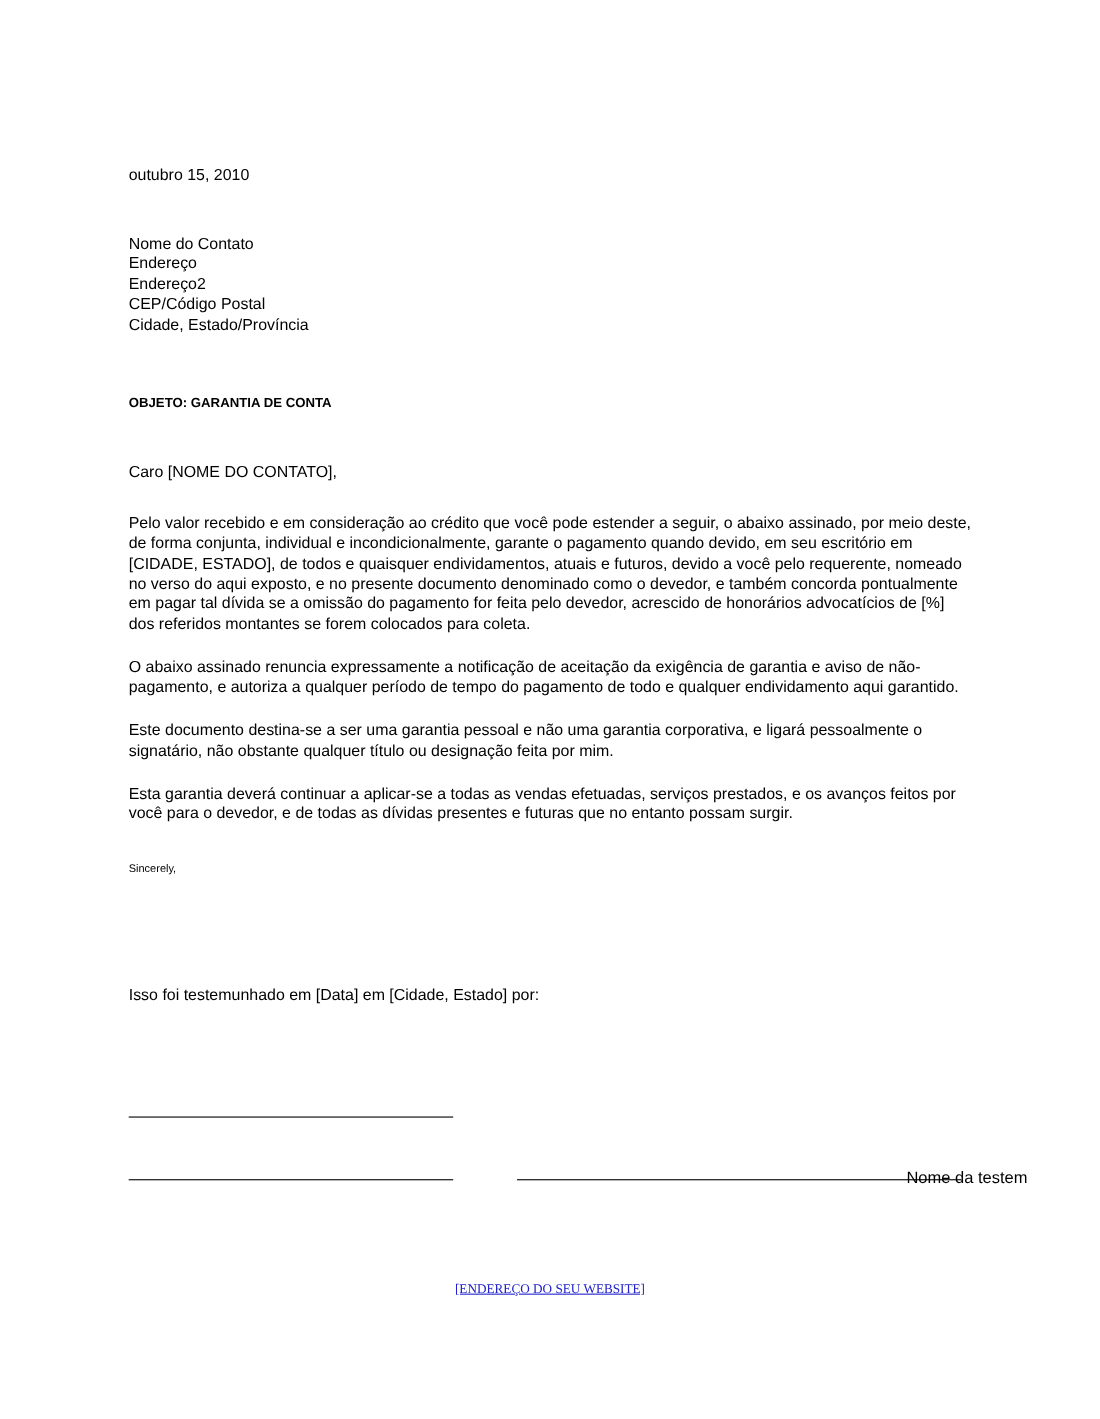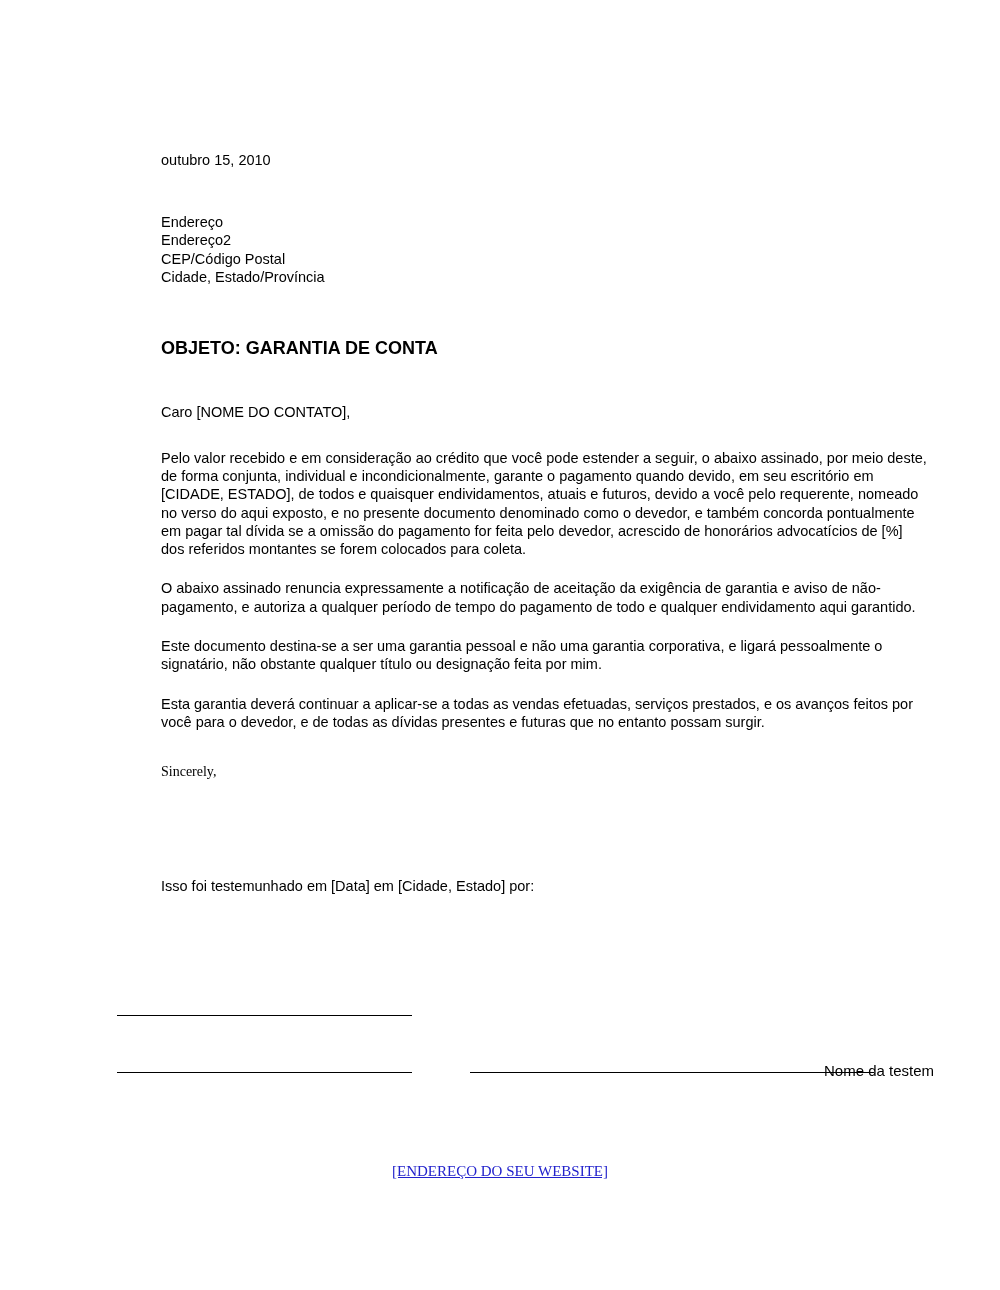--- a/index.html
+++ b/index.html
@@ -22,39 +22,38 @@
     inset: 0;
     background: #ffffff;
   }
 
   
   .letter {
     position: absolute;
     left: 117px;
     top: 151px;
     width: 768px;
-    margin-left: 44px;
   }
 
   .date-line {
     font-size: 14.5px;
     line-height: 18px;
     margin: 0 0 44px 0;
     white-space: pre;
   }
 
   .address-block {
     font-size: 14.5px;
     line-height: 18.4px;
     margin: 0 0 52px 0;
   }
   .address-block div { white-space: pre; }
 
   .subject {
-    font-size: 18px;
+    font-size: 12px;
     line-height: 18px;
     font-weight: bold;
     margin: 0 0 46px 0;
     white-space: pre;
   }
 
   .salutation {
     font-size: 14.5px;
     line-height: 18px;
     margin: 0 0 28px 0;
@@ -62,25 +61,24 @@
   }
 
   .para {
     font-size: 14.5px;
     line-height: 18.3px;
     margin: 0 0 21px 0;
     text-align: left;
   }
 
   .closing {
-    font-size: 14px;
+    font-size: 10px;
     line-height: 18px;
     margin: 32px 0 0 0;
     white-space: pre;
-    font-family: Liberation Serif, serif;
   }
 
   .witness-intro {
     font-size: 14.5px;
     line-height: 18px;
     margin: 96px 0 0 0;
     white-space: pre;
   }
 
   
@@ -117,38 +115,39 @@
     white-space: pre;
   }
   .footer-address,
   .footer-phone {
     font-size: 13.5px;
     line-height: 16.5px;
     white-space: pre;
   }
   .footer-website {
     font-family: "Liberation Serif", serif;
-    font-size: 15px;
+    font-size: 12px;
     line-height: 17px;
     color: #2222cc;
     text-decoration: underline;
     white-space: pre;
     cursor: pointer;
   }
 </style>
 </head>
 <body>
 
 <div class="page">
 
   <div class="letter">
 
     <div class="date-line">outubro 15, 2010</div>
 
     <div class="address-block">
+      <div>Nome do Contato</div>
       <div>Endereço</div>
       <div>Endereço2</div>
       <div>CEP/Código Postal</div>
       <div>Cidade, Estado/Província</div>
     </div>
 
     <div class="subject">OBJETO: GARANTIA DE CONTA</div>
 
     <div class="salutation">Caro [NOME DO CONTATO],</div>
 

